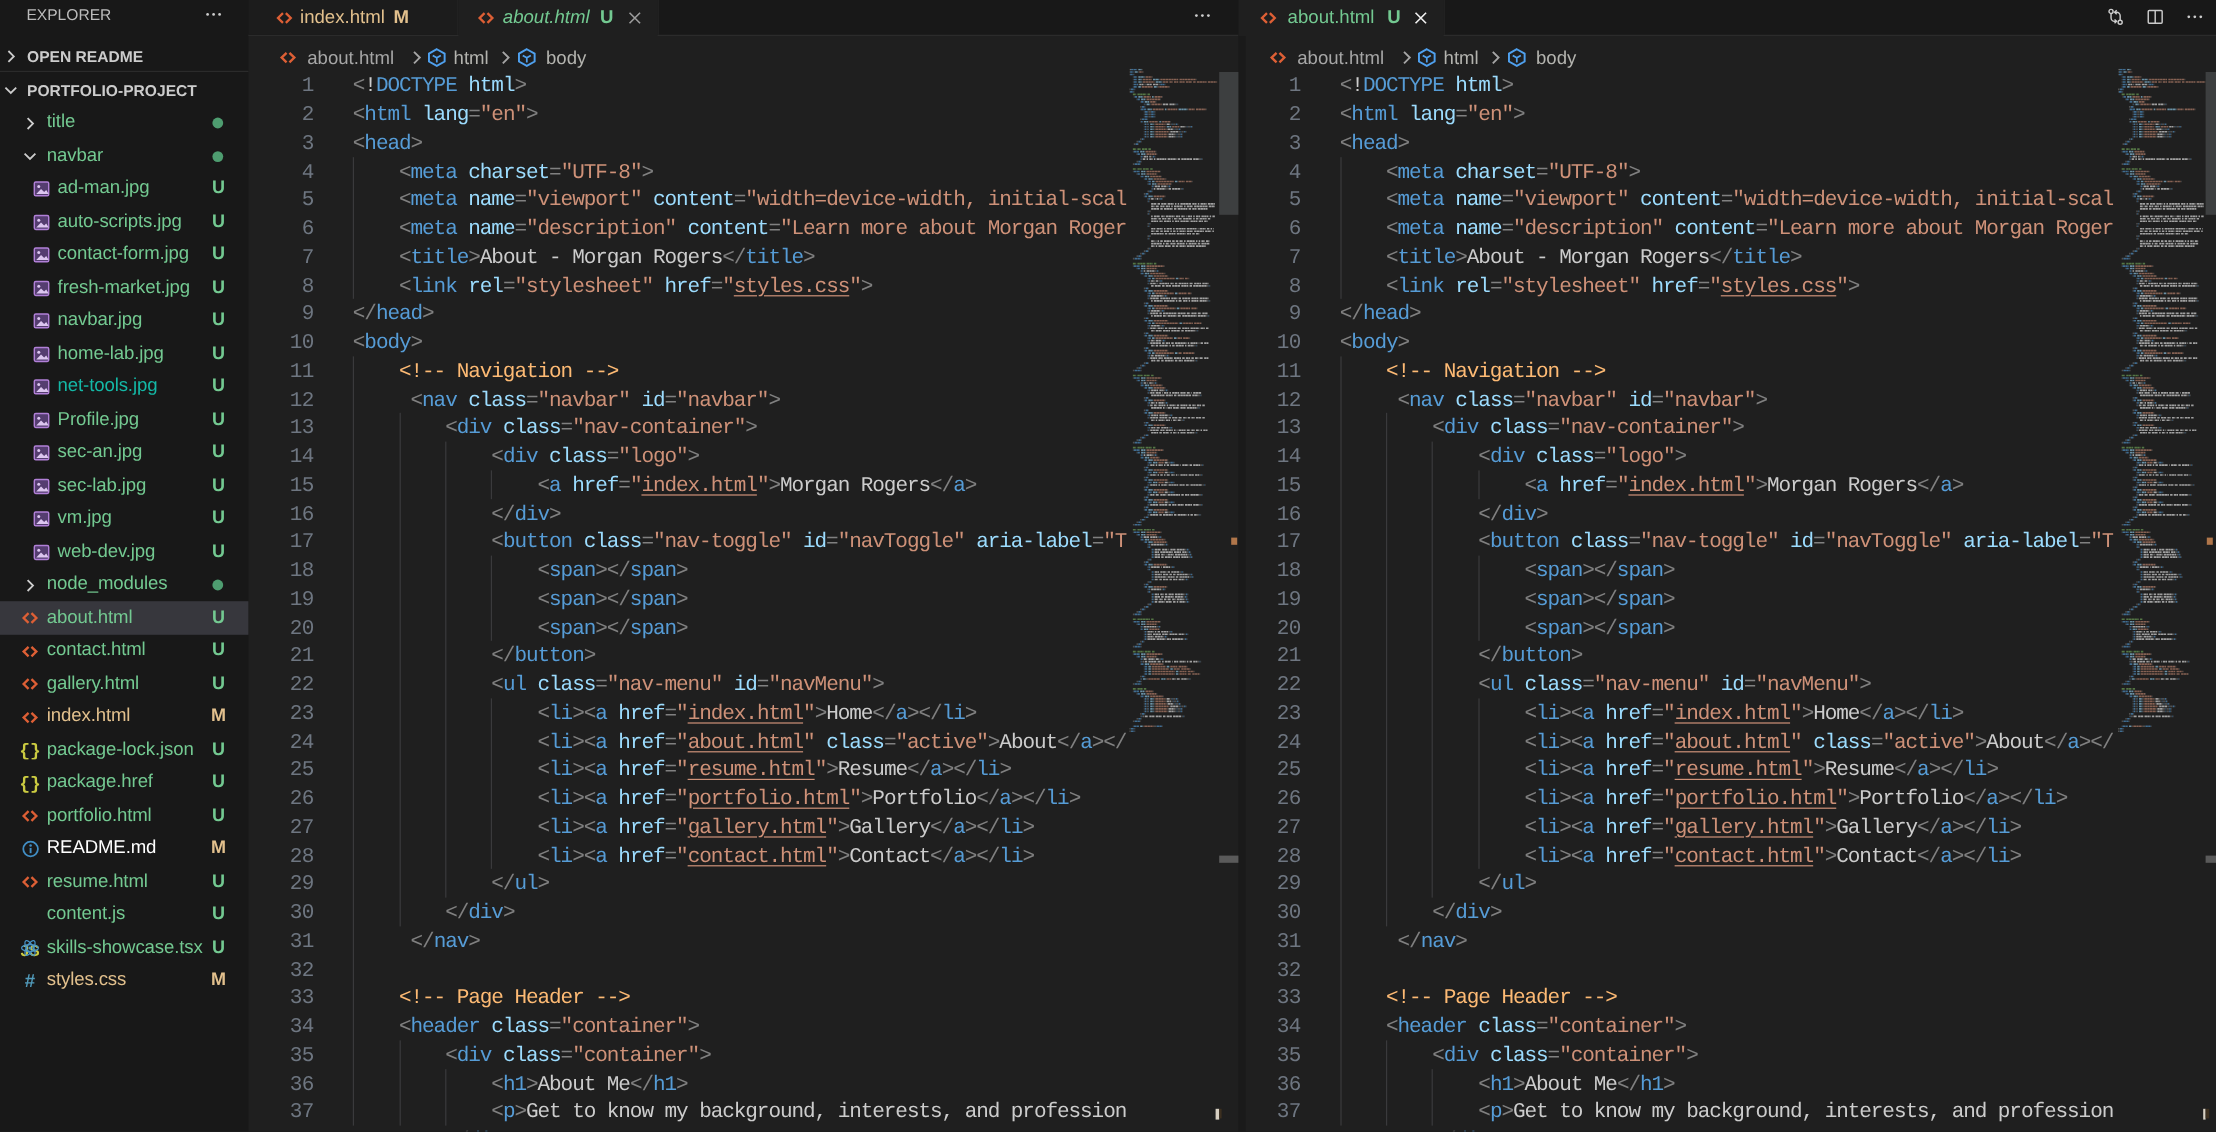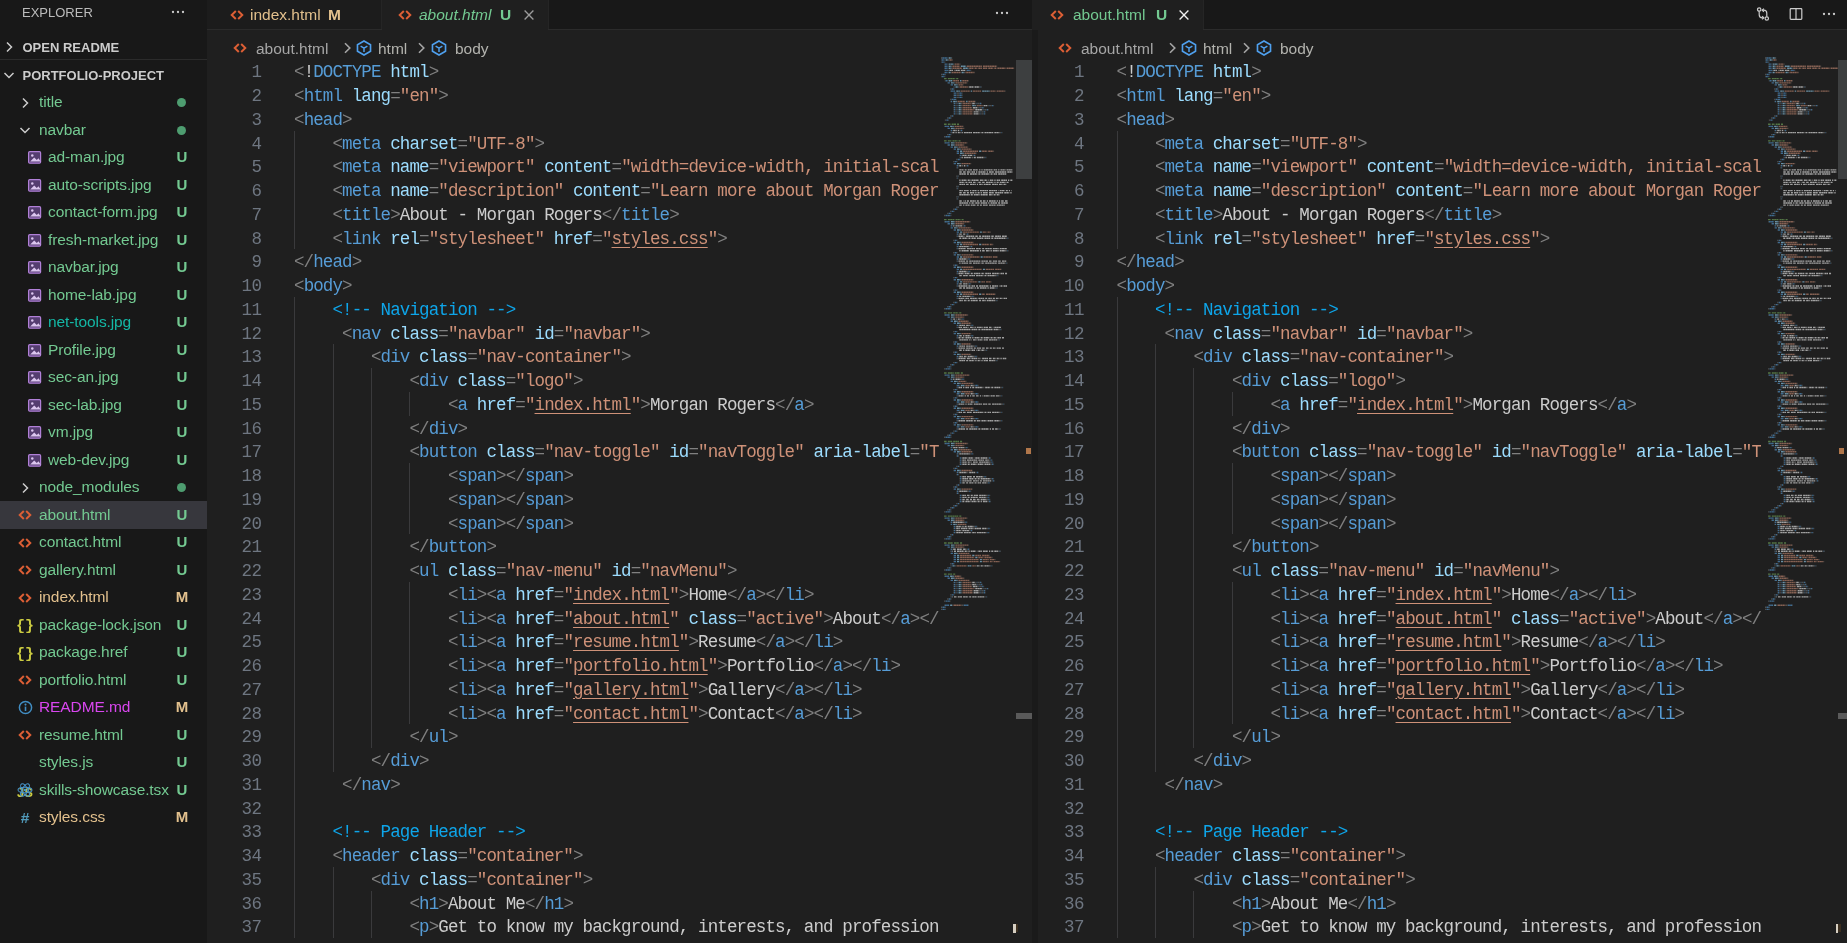--- a/index.html
+++ b/index.html
@@ -1,21 +1,21 @@
 <!DOCTYPE html>
 <html><head><meta charset="utf-8"><style>
 *{margin:0;padding:0;box-sizing:border-box}
 html,body{width:1847px;height:943px;overflow:hidden;background:#1f1f1f}
 #root{position:relative;width:1847px;height:943px;font-family:"Liberation Sans",sans-serif;overflow:hidden}
 .abs{position:absolute}
 .mono{font-family:"Liberation Mono",monospace}
 .codeline{position:absolute;white-space:pre;font-size:17.5px;line-height:23.75px;letter-spacing:-0.882px;height:23.75px}
 .p{color:#808080}.t{color:#569cd6}.a{color:#9cdcfe}.s{color:#ce9178}
 .u{color:#ce9178;text-decoration:underline;text-underline-offset:3px}
-.c{color:#0ea5e9}.w{color:#cccccc}
+.c{color:#fdba74}.w{color:#cccccc}
 .num{position:absolute;color:#6e7681;font-size:17.5px;line-height:23.75px;letter-spacing:-0.5px;text-align:right;width:60px}
 .guide{position:absolute;width:1px;background:#3a3a3c}
 .mm{position:absolute;overflow:hidden}
 .tabtxt{font-size:15.5px}
 .badge{position:absolute;font-size:15px;font-weight:600;width:20px;text-align:center}
 .flbl{position:absolute;font-size:15.5px;letter-spacing:-0.1px}
 .seclbl{position:absolute;font-size:13px;font-weight:700;color:#cccccc}
 </style></head><body>
 <div id="root">
     <div class="abs" style="left:0;top:0;width:207px;height:943px;background:#181818"></div>
@@ -172,31 +172,31 @@
     <div class="abs" style="left:17.0px;top:672.0px;width:16.0px;height:16.0px"><svg width="16" height="16" viewBox="0 0 16 16">
         <path d="M6.8 4 2.7 8l4.1 4M9.2 4 13.3 8l-4.1 4" fill="none" stroke="#dd5f35" stroke-width="1.95"></path>
       </svg></div>
     <div class="flbl" style="left:39px;top:670.50px;color:#73c991">portfolio.html</div>
     <div class="badge" style="left:172px;top:670.50px;color:#73c991">U</div>
     <div class="abs" style="left:16.5px;top:699.0px;width:17.0px;height:17.0px"><svg width="17" height="17" viewBox="0 0 17 17">
         <circle cx="8.5" cy="8.5" r="6.1" fill="none" stroke="#418dc3" stroke-width="1.5"></circle>
         <circle cx="8.5" cy="5.6" r="1.05" fill="#418dc3"></circle>
         <rect x="7.7" y="7.6" width="1.6" height="4.4" fill="#418dc3"></rect>
       </svg></div>
-    <div class="flbl" style="left:39px;top:698.00px;color:#d946ef">README.md</div>
+    <div class="flbl" style="left:39px;top:698.00px;color:#ffffff">README.md</div>
     <div class="badge" style="left:172px;top:698.00px;color:#e2c08d">M</div>
     <div class="abs" style="left:17.0px;top:727.0px;width:16.0px;height:16.0px"><svg width="16" height="16" viewBox="0 0 16 16">
         <path d="M6.8 4 2.7 8l4.1 4M9.2 4 13.3 8l-4.1 4" fill="none" stroke="#dd5f35" stroke-width="1.95"></path>
       </svg></div>
     <div class="flbl" style="left:39px;top:725.50px;color:#73c991">resume.html</div>
     <div class="badge" style="left:172px;top:725.50px;color:#73c991">U</div>
     <div class="abs" style="left:17.0px;top:784px;width:16.0px;height:16.0px"><svg width="16" height="16" viewBox="0 0 16 16">
         <text x="8" y="12.5" font-family="Liberation Sans" font-size="13" font-weight="700" fill="#cbcb41" text-anchor="middle">JS</text>
       </svg></div>
-    <div class="flbl" style="left:39px;top:753.00px;color:#73c991">styles.js</div>
+    <div class="flbl" style="left:39px;top:753.00px;color:#73c991">content.js</div>
     <div class="badge" style="left:172px;top:753.00px;color:#73c991">U</div>
     <div class="abs" style="left:17.0px;top:782.0px;width:16.0px;height:16.0px"><svg width="16" height="16" viewBox="0 0 16 16">
         <g stroke="#4794c8" stroke-width="1.05" fill="none">
           <ellipse cx="8" cy="8" rx="7" ry="2.8"></ellipse>
           <ellipse cx="8" cy="8" rx="7" ry="2.8" transform="rotate(60 8 8)"></ellipse>
           <ellipse cx="8" cy="8" rx="7" ry="2.8" transform="rotate(120 8 8)"></ellipse>
         </g>
         <circle cx="8" cy="8" r="1.3" fill="#4794c8"></circle>
       </svg></div>
     <div class="flbl" style="left:39px;top:780.50px;color:#73c991">skills-showcase.tsx</div>

